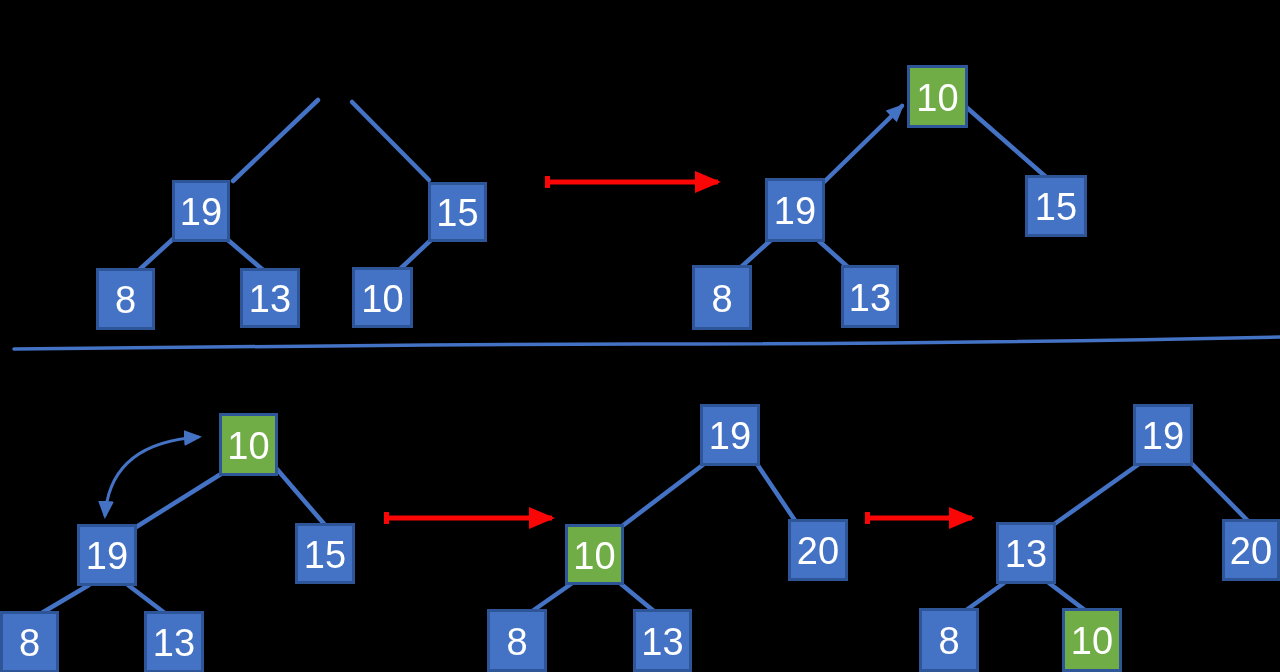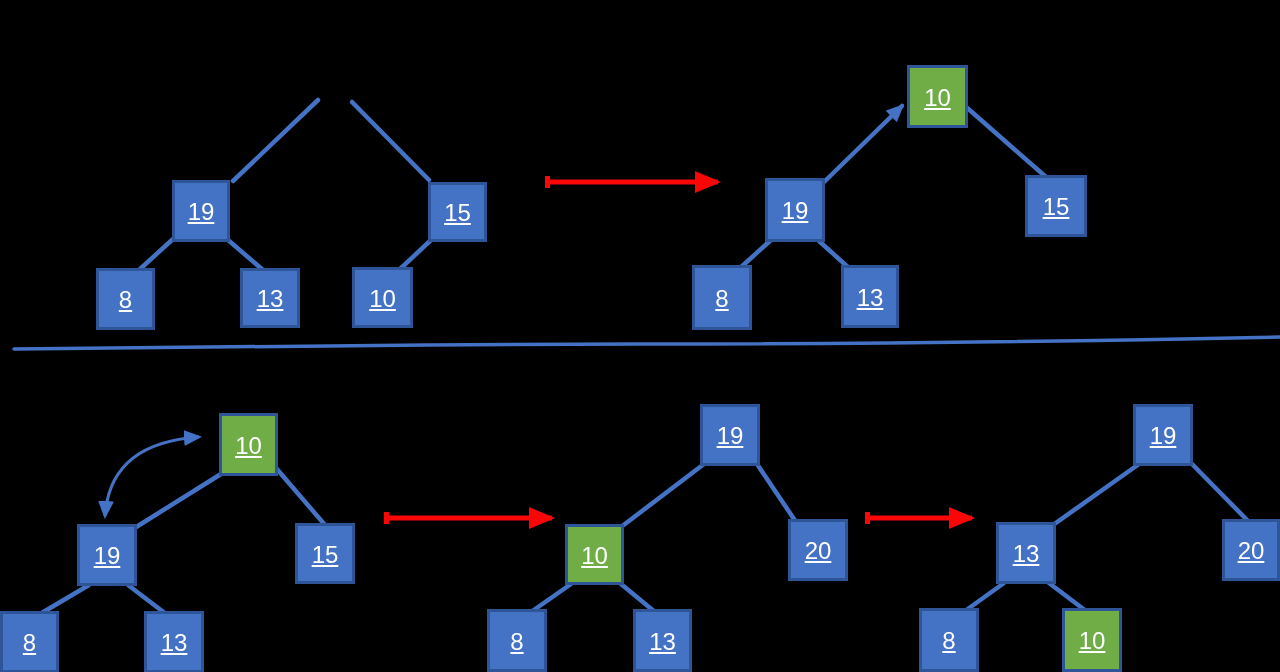--- a/index.html
+++ b/index.html
@@ -20,24 +20,23 @@
     display: block;
   }
   .tree-node {
     position: absolute;
     box-sizing: border-box;
     border: 3px solid var(--node-border, #2E5597);
     display: flex;
     align-items: center;
     justify-content: center;
     color: #ffffff;
-    font-size: 24px;
+    font-size: 38px;
     line-height: 1;
     user-select: none;
-    text-decoration: underline;
   }
   .tree-node.blue  { background: var(--node-blue, #4472C4); }
   .tree-node.green { background: var(--node-green, #70AD47); }
   .node-label { display: inline-block; transform: translateY(1px); }
 </style>
 </head>
 <body>
 
 <div id="stage" style="--bg: #000000; --node-blue: #4472C4; --node-green: #70AD47; --node-border: #2E5597;">
   <svg id="edges-svg" width="1280" height="672" viewBox="0 0 1280 672">

